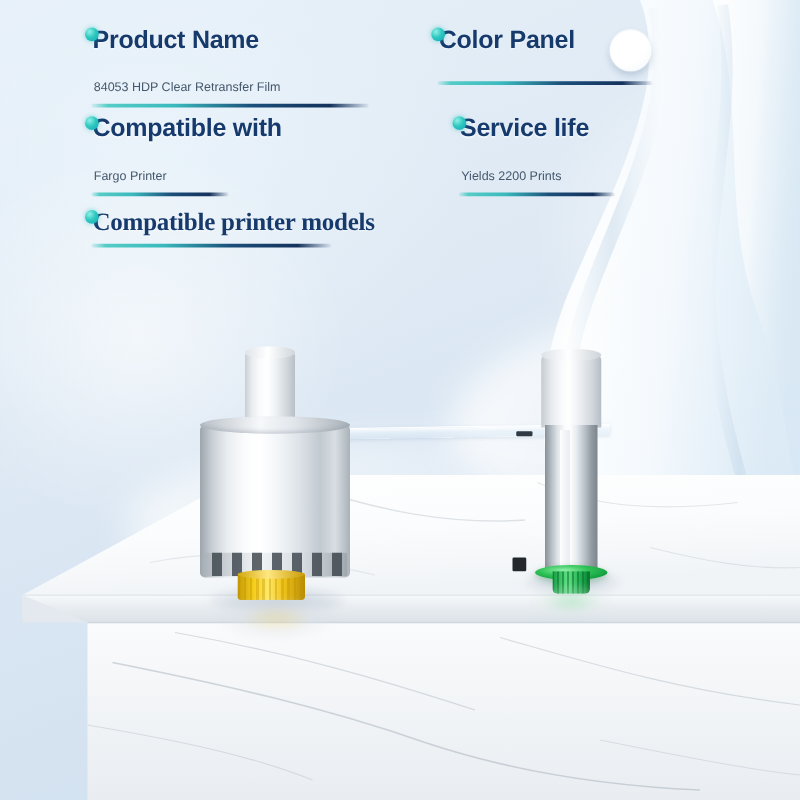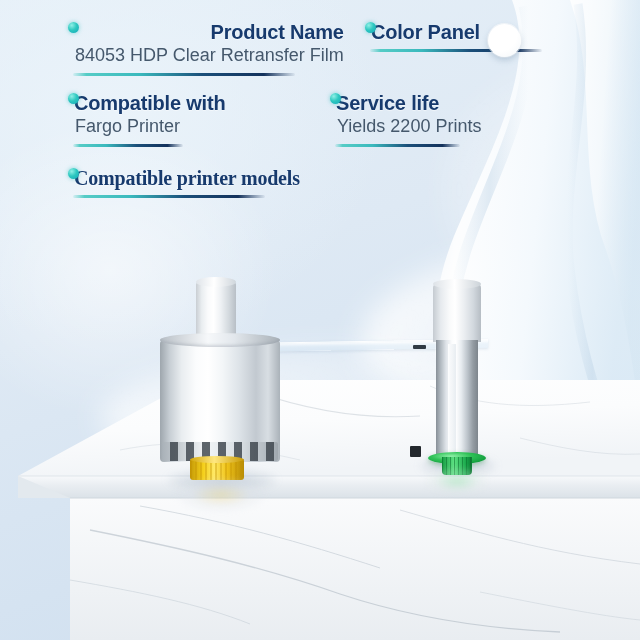--- a/index.html
+++ b/index.html
@@ -82,52 +82,52 @@
     font-size: 20px;
     font-weight: bold;
     color: #173a6d;
     letter-spacing: -0.2px;
     line-height: 1.05;
     padding-left: 6px;
     white-space: nowrap;
     text-shadow: 0 1px 1px rgba(255,255,255,0.55);
   }
   .spec .subtitle {
-    font-size: 18px;
+    font-size: 10px;
     color: #45586c;
     line-height: 1.2;
     padding-left: 7px;
-    margin-top: 2px;
+    margin-top: 22px;
     white-space: nowrap;
   }
   .spec .rule {
     margin-top: 6px;
     margin-left: 5px;
     height: 3px;
     border-radius: 2px;
     background: linear-gradient(to right,
         rgba(90,210,205,0.15) 0%,
         #55ccc6 6%,
         #3ab9bd 30%,
         #1b4f7a 58%,
         #14325c 86%,
         rgba(20,50,92,0.05) 100%);
   }
 
   
-  #spec-product   { left: 68px;  top: 22px; text-align: right;  }
+  #spec-product   { left: 68px;  top: 22px;  }
   #spec-product   .rule { width: 222px; }
 
-  #spec-colorpanel{ left: 345px; top: 22px; margin-left: 20px;  }
+  #spec-colorpanel{ left: 345px; top: 22px;  }
   #spec-colorpanel .rule { width: 172px; }
 
   #spec-compat    { left: 68px;  top: 93px;  }
   #spec-compat    .rule { width: 110px; }
 
-  #spec-service   { left: 330px; top: 93px;  }
+  #spec-service   { left: 362px; top: 93px;  }
   #spec-service   .rule { width: 125px; }
 
   #spec-models    { left: 68px;  top: 168px; font-family: Liberation Serif, serif; }
   #spec-models    .rule { width: 192px; }
 
   
   .swatch {
     position: absolute;
     left: 488px; top: 24px;
     width: 33px; height: 33px;

